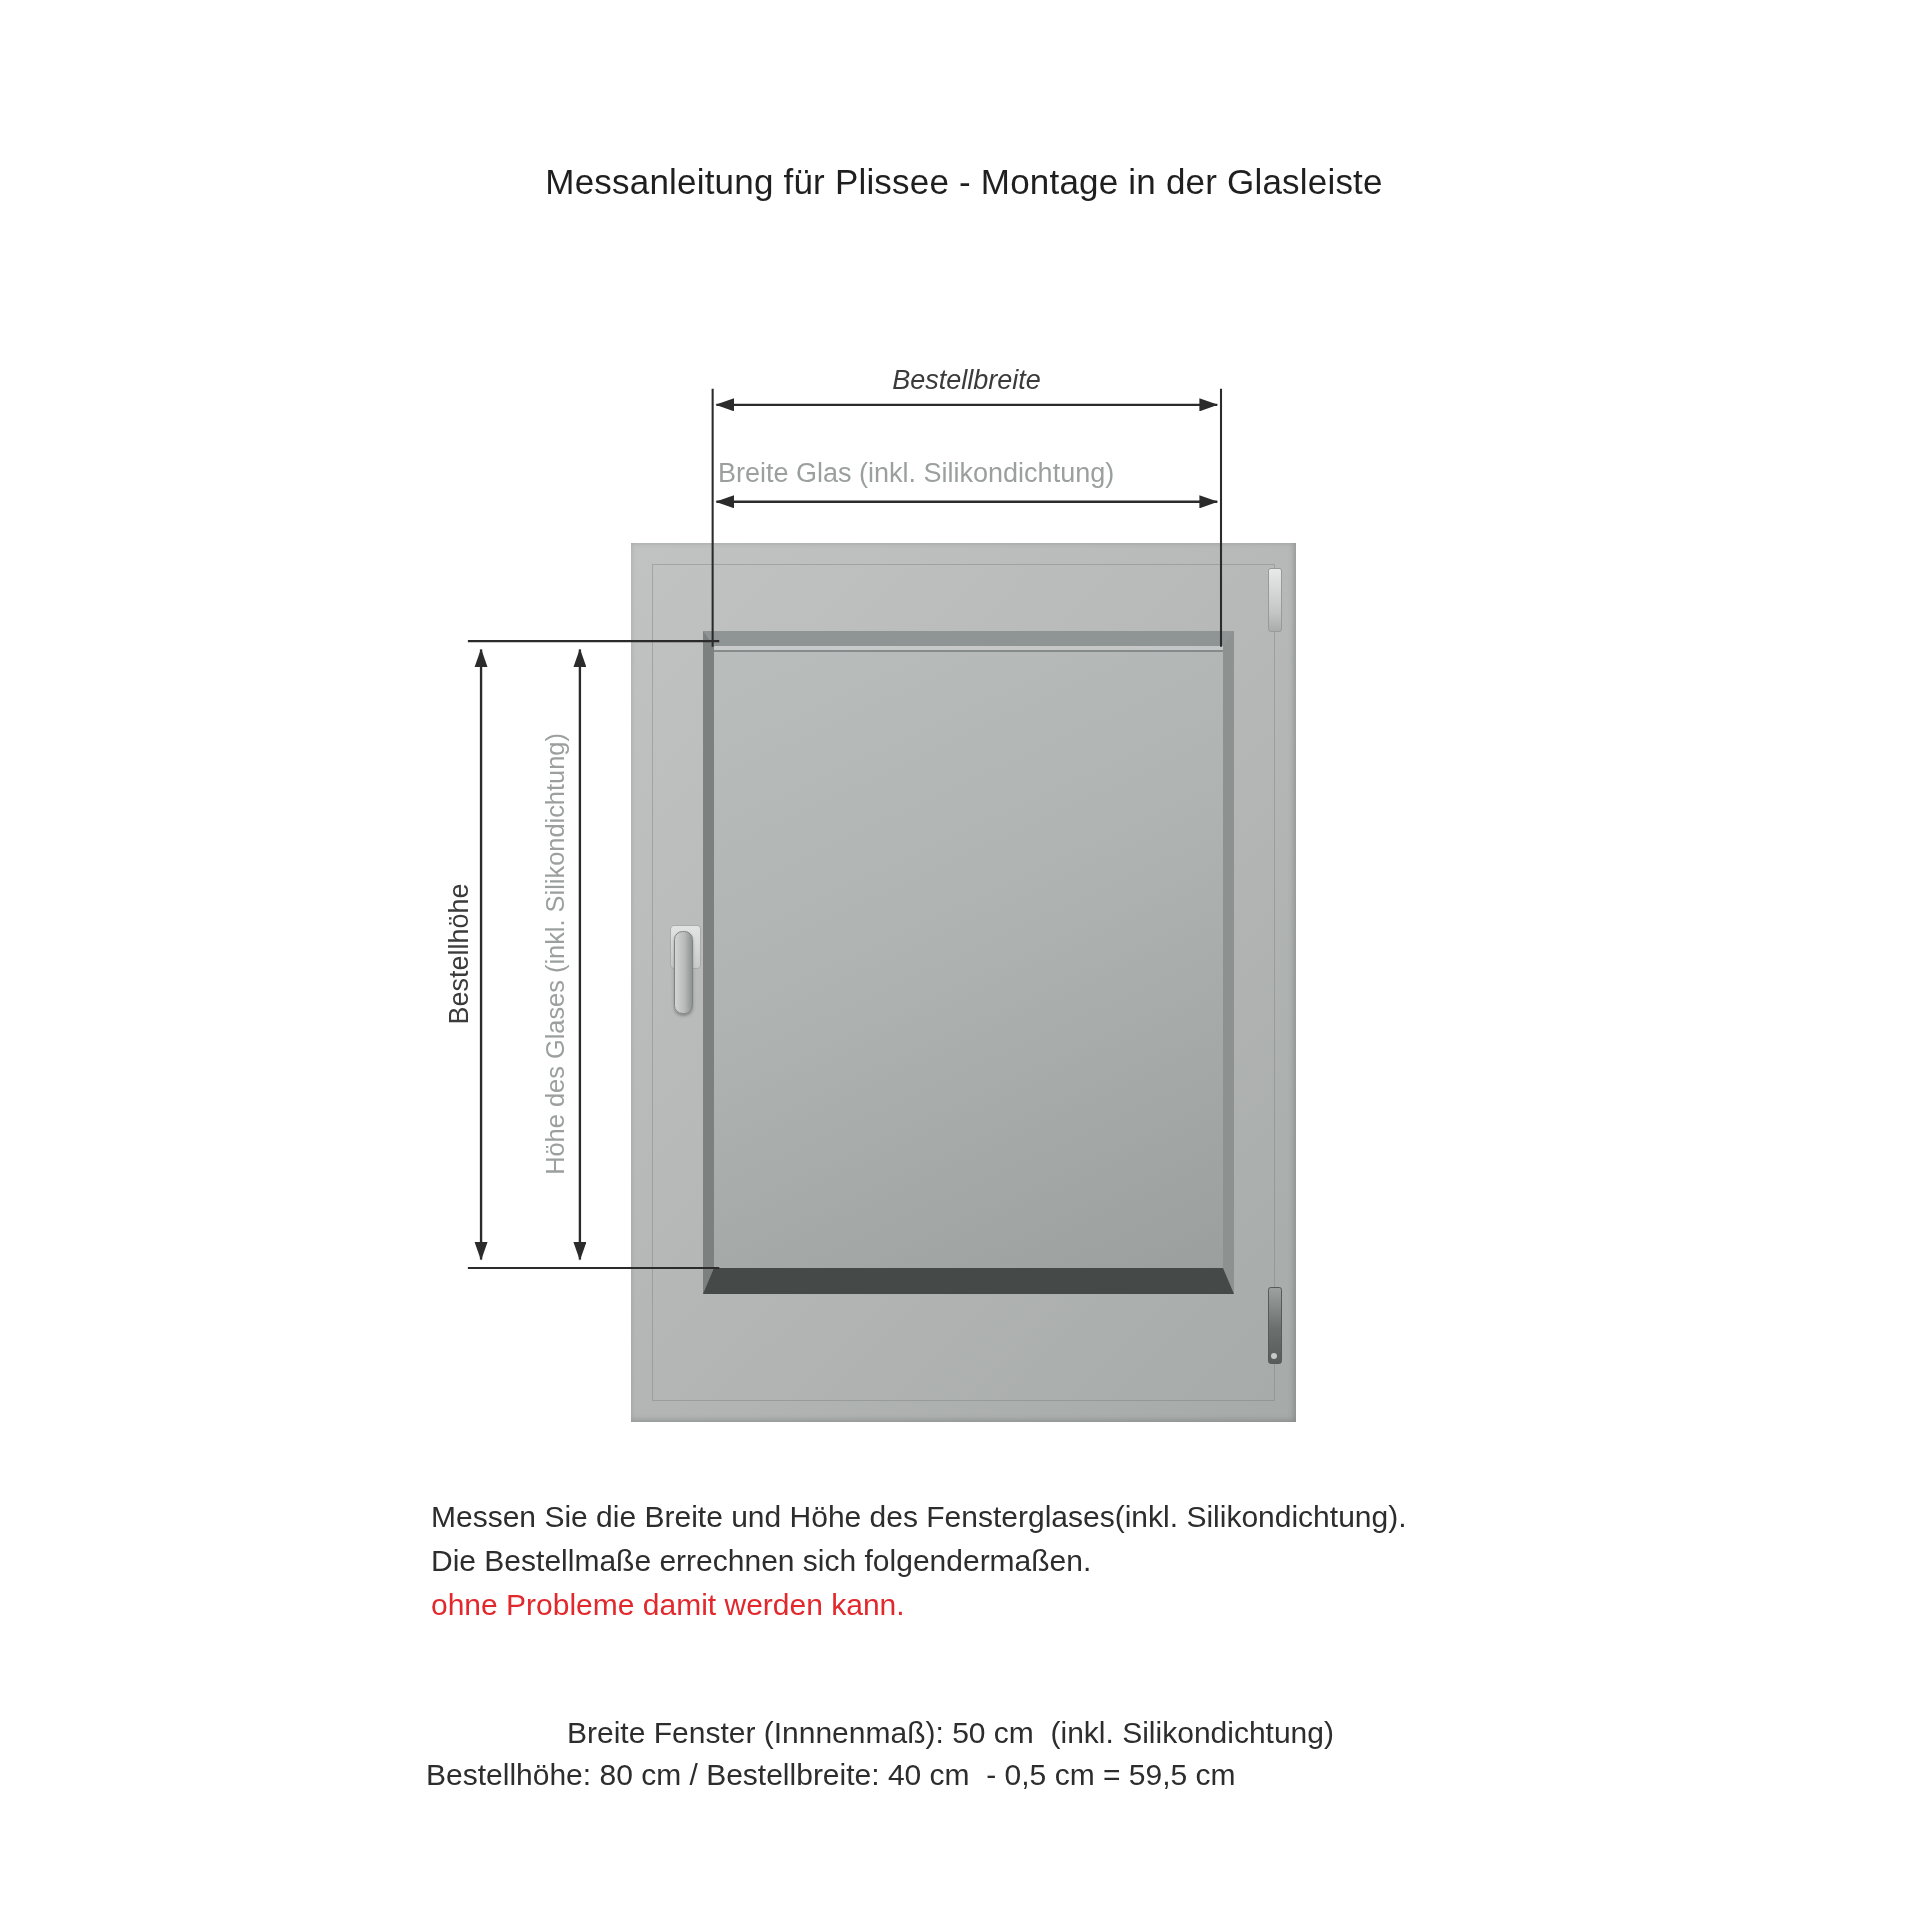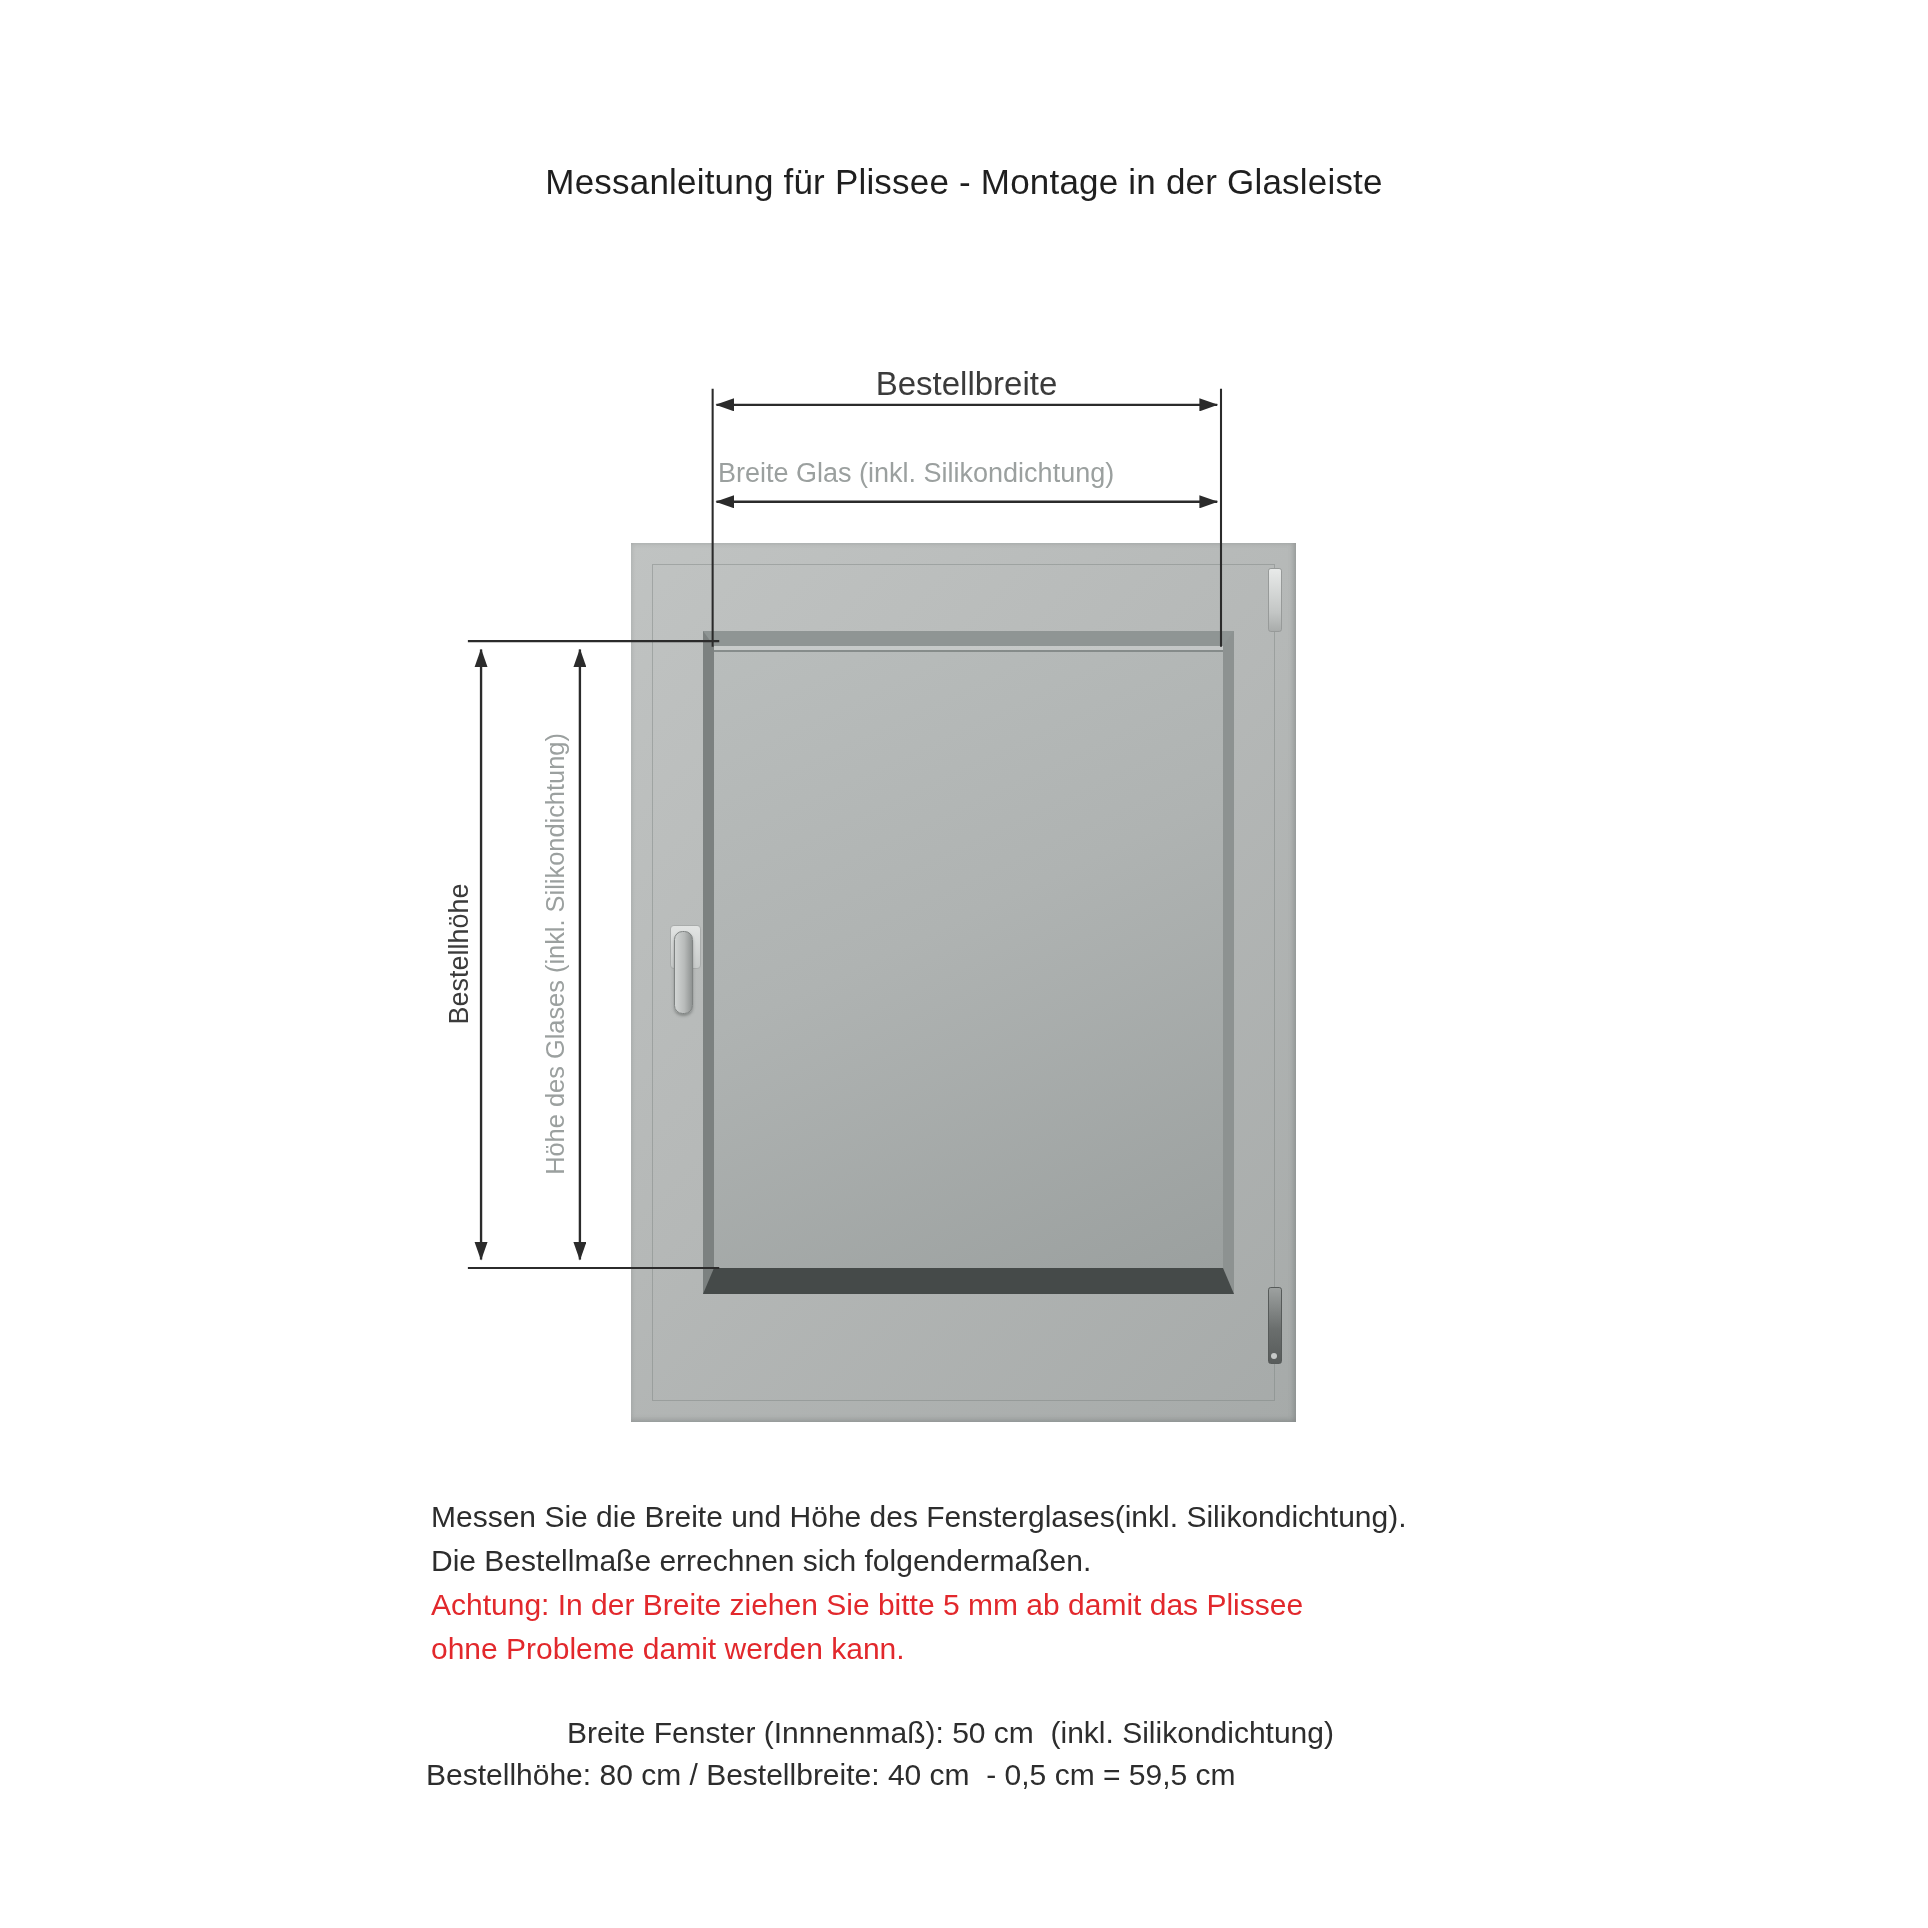--- a/index.html
+++ b/index.html
@@ -74,21 +74,21 @@
   }
   
   .dims{position:absolute;left:0;top:0;width:1928px;height:1928px;pointer-events:none;}
   .dims line{stroke:#2b2b2b;}
   .dim-arrow{stroke-width:2.5;}
   .dim-ext{stroke-width:2.2;}
   
   .dim-label{position:absolute;white-space:nowrap;}
   .lbl-order-width{
     left:718px;top:365px;width:497px;text-align:center;
-    font-size:33px;color:#3b3b3b;
+    font-size:27px;color:#3b3b3b;font-style:italic;
   }
   .lbl-glass-width{
     left:718px;top:458px;width:497px;text-align:left;
     font-size:27px;color:#9ba09f;
   }
   .lbl-order-height{
     left:459px;top:954px;transform:translate(-50%,-50%) rotate(-90deg);
     font-size:27px;color:#3b3b3b;
   }
   .lbl-glass-height{
@@ -146,21 +146,20 @@
   </svg>
 
   <div class="dim-label lbl-order-width">Bestellbreite</div>
   <div class="dim-label lbl-glass-width">Breite Glas (inkl. Silikondichtung)</div>
   <div class="dim-label lbl-order-height">Bestellhöhe</div>
   <div class="dim-label lbl-glass-height">Höhe des Glases (inkl. Silikondichtung)</div>
 
   <div class="textblock instructions">
     <div class="tline">Messen Sie die Breite und Höhe des Fensterglases(inkl. Silikondichtung).</div>
     <div class="tline">Die Bestellmaße errechnen sich folgendermaßen.</div>
-    <div class="tline red">Achtung: In der Breite ziehen Sie bitte 5 mm ab damit das Plissee</div>
     <div class="tline red">ohne Probleme damit werden kann.</div>
   </div>
 
   <div class="textblock example">
     <div class="tline indented">Breite Fenster (Innnenmaß): 50 cm  (inkl. Silikondichtung)</div>
     <div class="tline">Bestellhöhe: 80 cm / Bestellbreite: 40 cm  - 0,5 cm = 59,5 cm</div>
   </div>
 
 </div>
 

